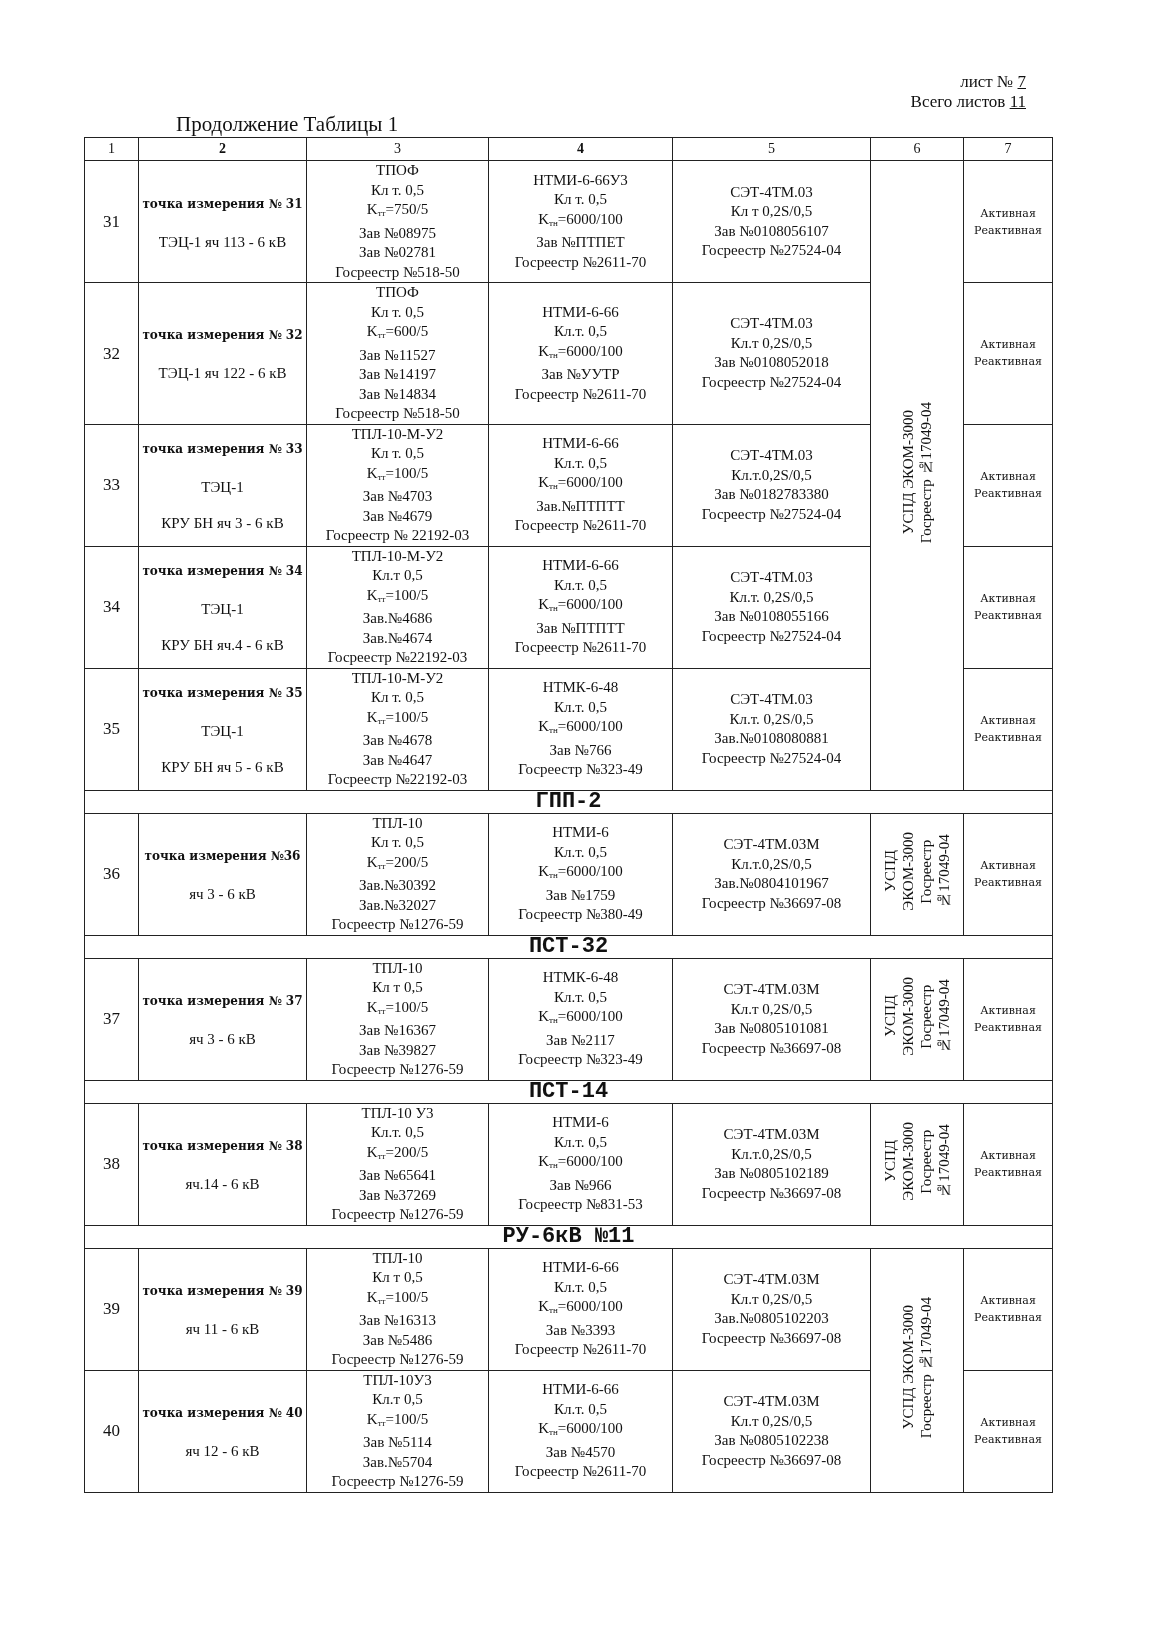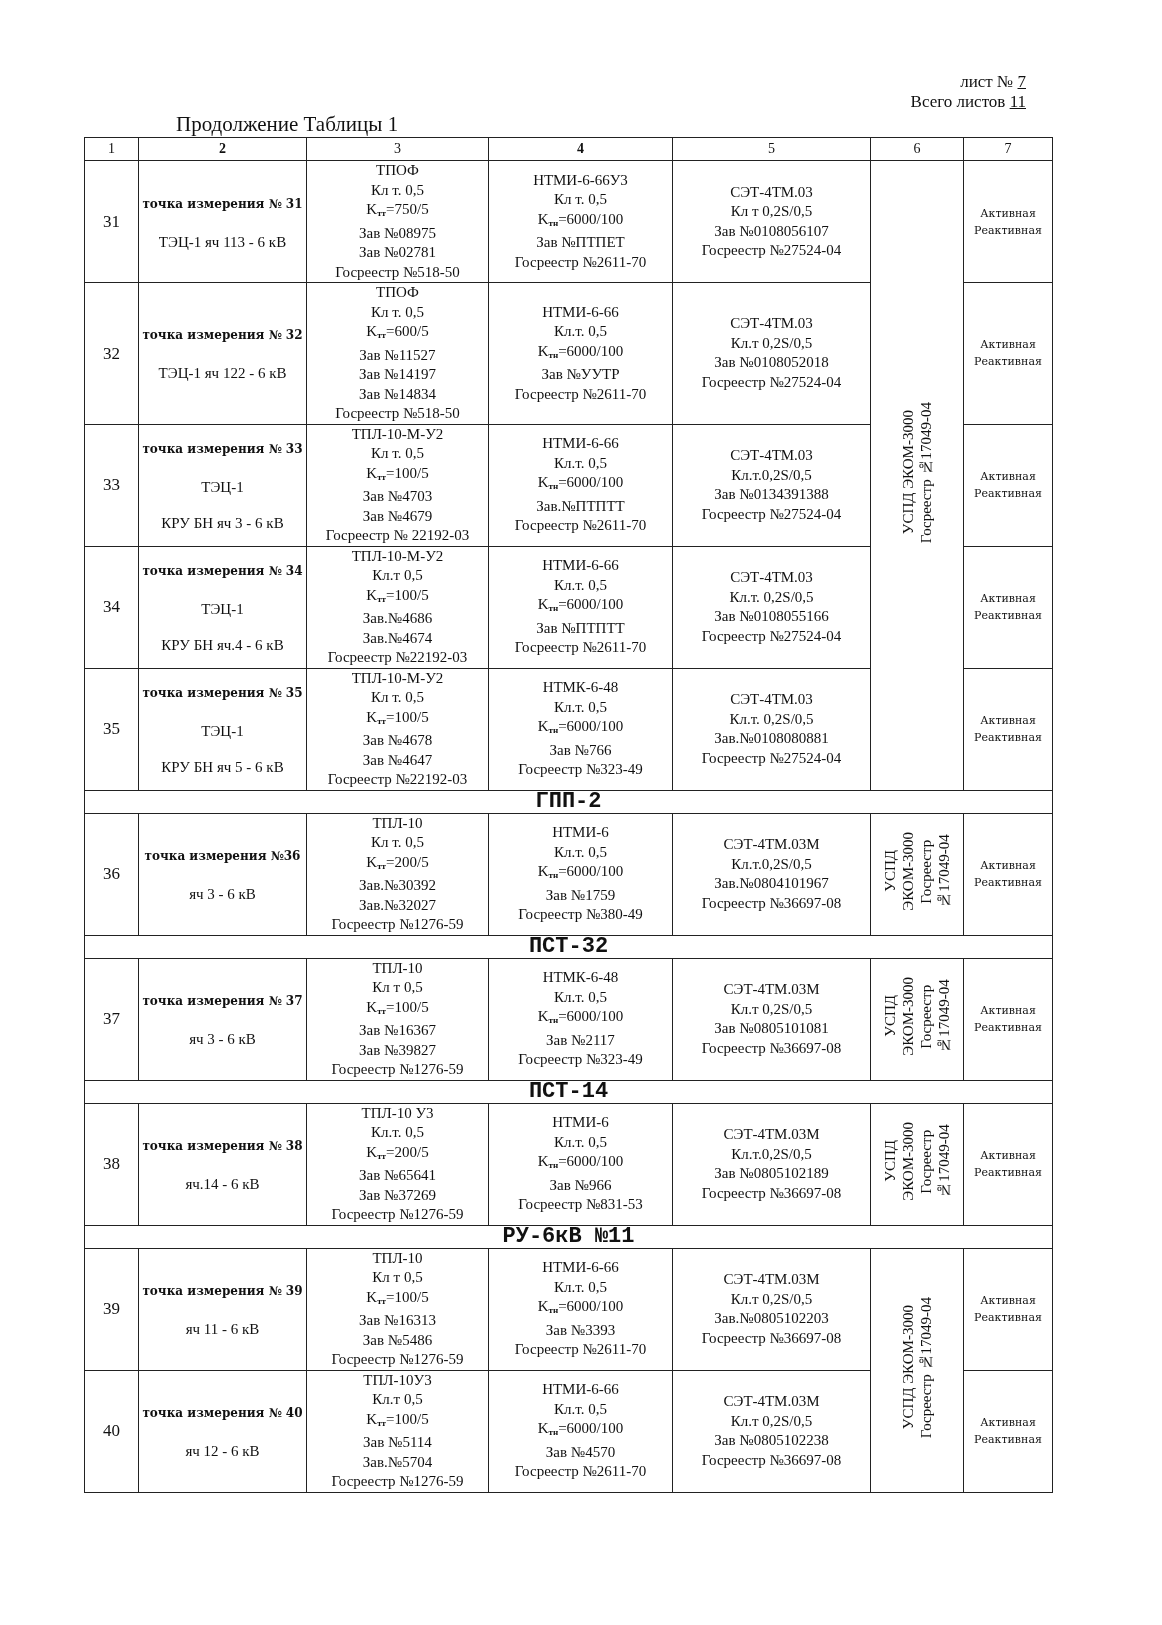--- a/index.html
+++ b/index.html
@@ -29,21 +29,21 @@
   .num { font-size: 17px; }
   .point .t { font-weight: bold; font-family: "DejaVu Serif", serif; font-size: 12px; line-height: 24px; }
   .point .s { font-size: 15px; line-height: 20px; margin-top: 16px; }
   .mline { display: block; white-space: nowrap; }
   .energy { font-family: "DejaVu Serif", serif; font-size: 11px; line-height: 17px; }
   .section td { height: 22px; font-weight: bold; font-size: 22px; text-align: center; font-family: Liberation Mono, monospace; }
   .vert {
     writing-mode: vertical-rl; transform: rotate(180deg);
     display: inline-block; white-space: nowrap; font-size: 15px; line-height: 18px; text-align: center;
   }
-  sub { font-size: 9px; vertical-align: -2px; font-weight: bold; }
+  sub { font-size: 9px; vertical-align: -2px; }
   .rowS td { height: 117px; }
 </style>
 </head>
 <body>
 
 <div class="sheet-info">
   <div>
     <span>лист №</span>
     <span class="u">7</span>
   </div>
@@ -159,21 +159,21 @@
         <td>
           <span class="mline">НТМИ-6-66</span>
           <span class="mline">Кл.т. 0,5</span>
           <span class="mline">K<sub>тн</sub>=6000/100</span>
           <span class="mline">Зав.№ПТПТТ</span>
           <span class="mline">Госреестр №2611-70</span>
         </td>
         <td>
           <span class="mline">СЭТ-4ТМ.03</span>
           <span class="mline">Кл.т.0,2S/0,5</span>
-          <span class="mline">Зав №0134391388</span>
+          <span class="mline">Зав №0182783380</span>
           <span class="mline">Госреестр №27524-04</span>
         </td>
         <td>
           <span class="mline energy">Активная</span>
           <span class="mline energy">Реактивная</span>
         </td>
       </tr>
       <tr class="rowS">
         <td class="num">34</td>
         <td class="point">

